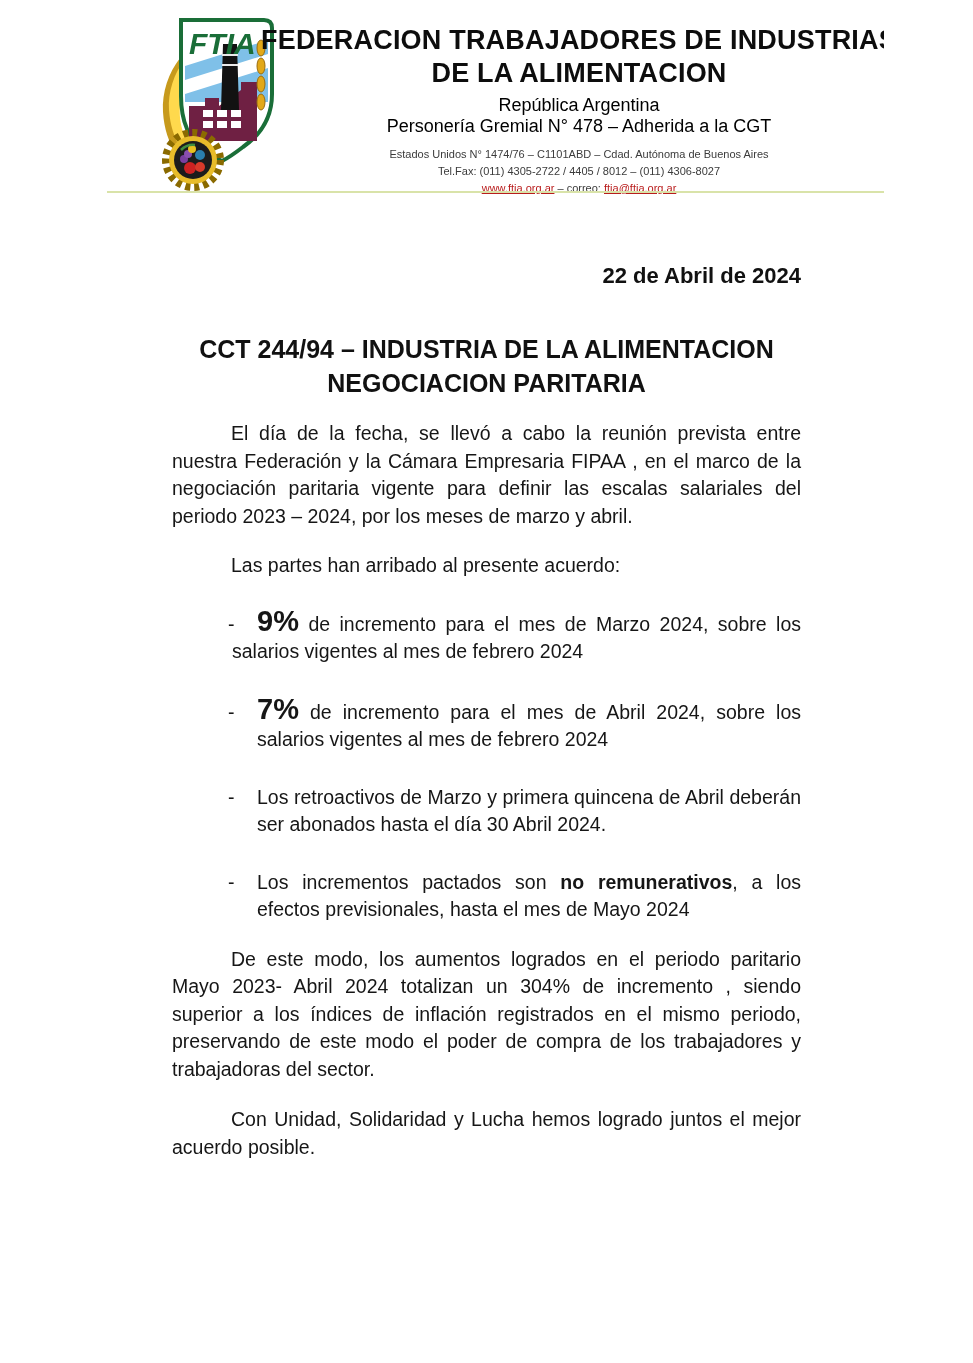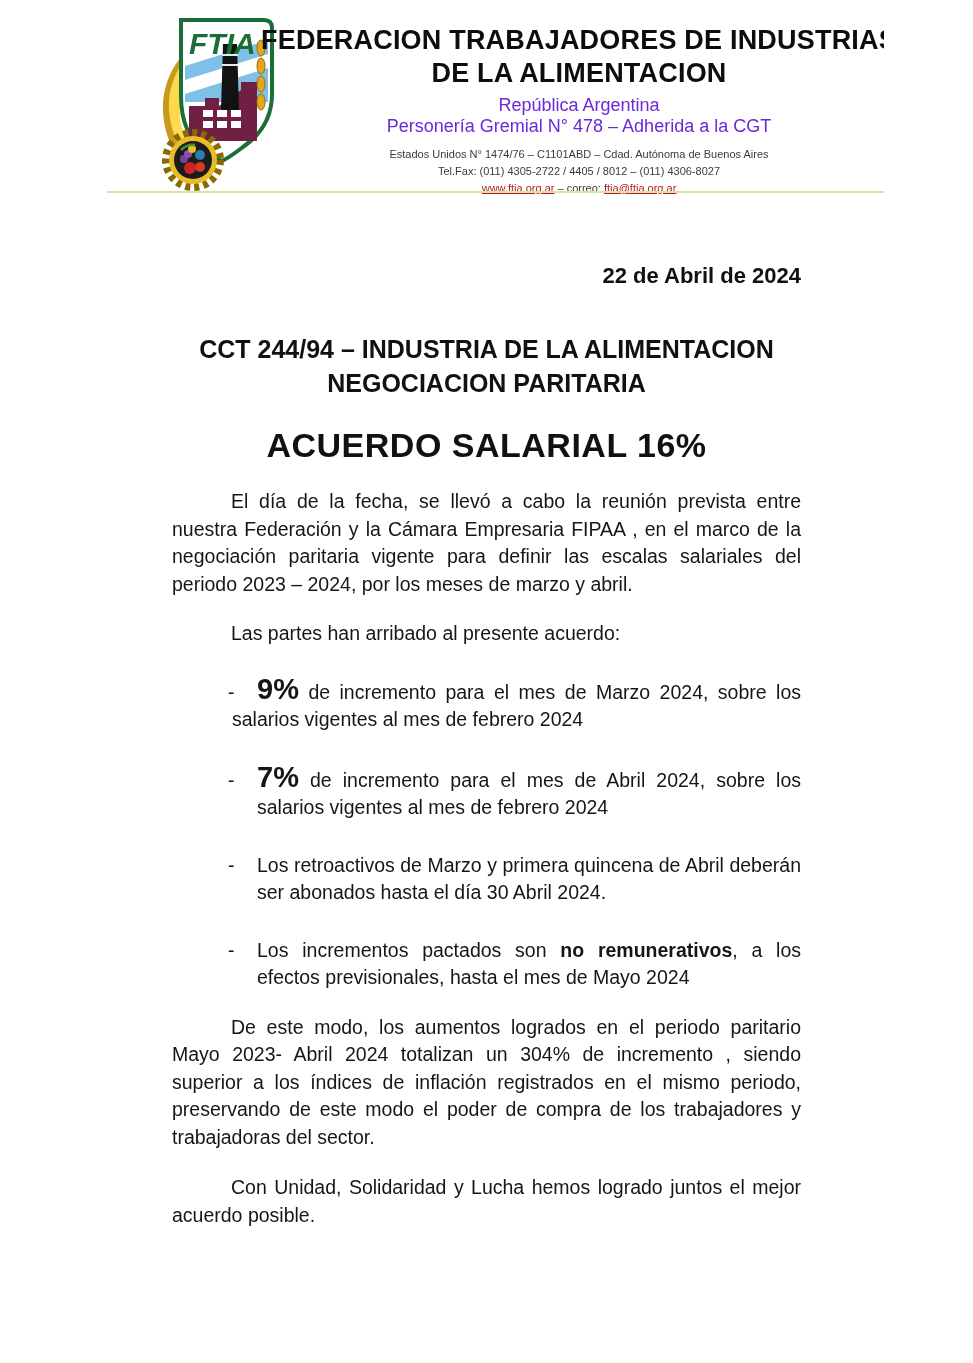--- a/index.html
+++ b/index.html
@@ -6,21 +6,21 @@
   html,body { background:#ffffff; }
   body { font-family:"Liberation Sans", sans-serif; color:#111; }
   .page { position:relative; width:795px; height:1363px; background:#fff; overflow:hidden; margin:0 auto; }
 
   
   .header { position:relative; height:192px; }
   .ftia-logo { position:absolute; left:56px; top:10px; width:136px; height:188px; }
   .cgt-logo  { position:absolute; left:800px; top:12px; width:162px; height:130px; }
   .header-center { position:absolute; left:168px; top:24px; width:644px; text-align:center; }
   .org-line { font-size:27px; font-weight:700; line-height:33px; letter-spacing:.2px; color:#0d0d0d; }
-  .org-sub  { font-size:18px; line-height:21px; color:#6d28d9; }
+  .org-sub  { font-size:18px; line-height:21px; color:#000000; }
   .org-sub.first { margin-top:5px; }
   .addr-block { margin-top:9px; font-size:11px; line-height:17px; color:#3b3b3b; }
   .addr-links a { color:#b91c1c; text-decoration:underline; cursor:pointer; }
   .divider { position:absolute; left:18px; right:0; top:191px; border-top:2px solid #d9e3a9; }
 
   
   .content { padding:0 83px; }
   .date-line { margin-top:69px; text-align:right; font-size:22px; font-weight:700; line-height:29px; }
   .heading-block { margin-top:42px; text-align:center; font-size:25px; font-weight:700; line-height:34px; }
   .doc-title { margin-top:22px; text-align:center; font-size:34px; font-weight:700; line-height:46px; letter-spacing:.5px; }
@@ -128,21 +128,20 @@
 
   <div class="content">
 
     <div class="date-line">22 de Abril de 2024</div>
 
     <div class="heading-block">
       <div>CCT 244/94 – INDUSTRIA DE LA ALIMENTACION</div>
       <div>NEGOCIACION PARITARIA</div>
     </div>
 
-    <div class="doc-title">ACUERDO SALARIAL 16%</div>
 
     <p class="para indent p1">El día de la fecha, se llevó a cabo la reunión prevista entre nuestra Federación y la Cámara Empresaria  FIPAA , en el marco de la negociación paritaria vigente para definir las escalas salariales del periodo 2023 – 2024, por los meses de marzo y abril.</p>
 
     <p class="para indent p2">Las partes han arribado al presente acuerdo:</p>
 
     <div class="bullet b1"><span class="dash">-</span><span class="pct">9%</span>
       <span>de incremento para el mes de Marzo 2024, sobre los salarios vigentes al  mes de febrero 2024</span></div>
 
     <div class="bullet b2"><span class="dash">-</span><span class="pct">7%</span>
       <span>de incremento para el mes de Abril  2024, sobre los salarios vigentes al mes de febrero  2024</span></div>

